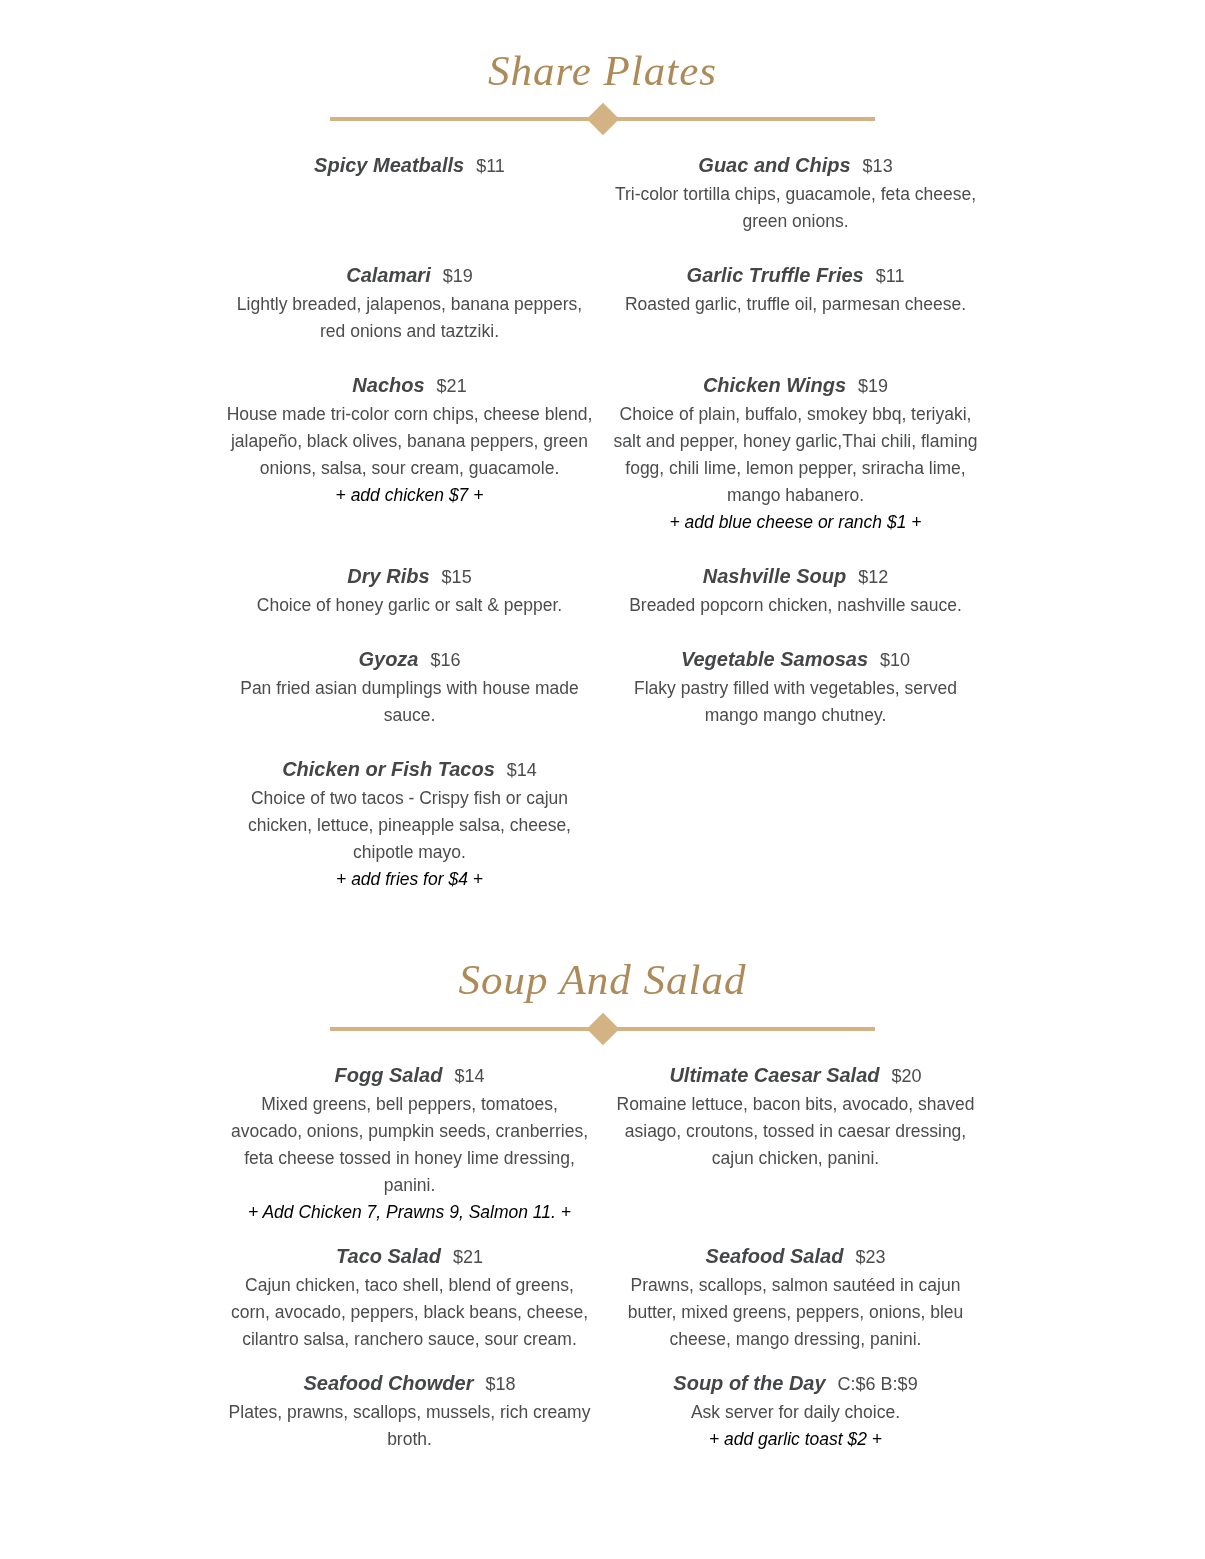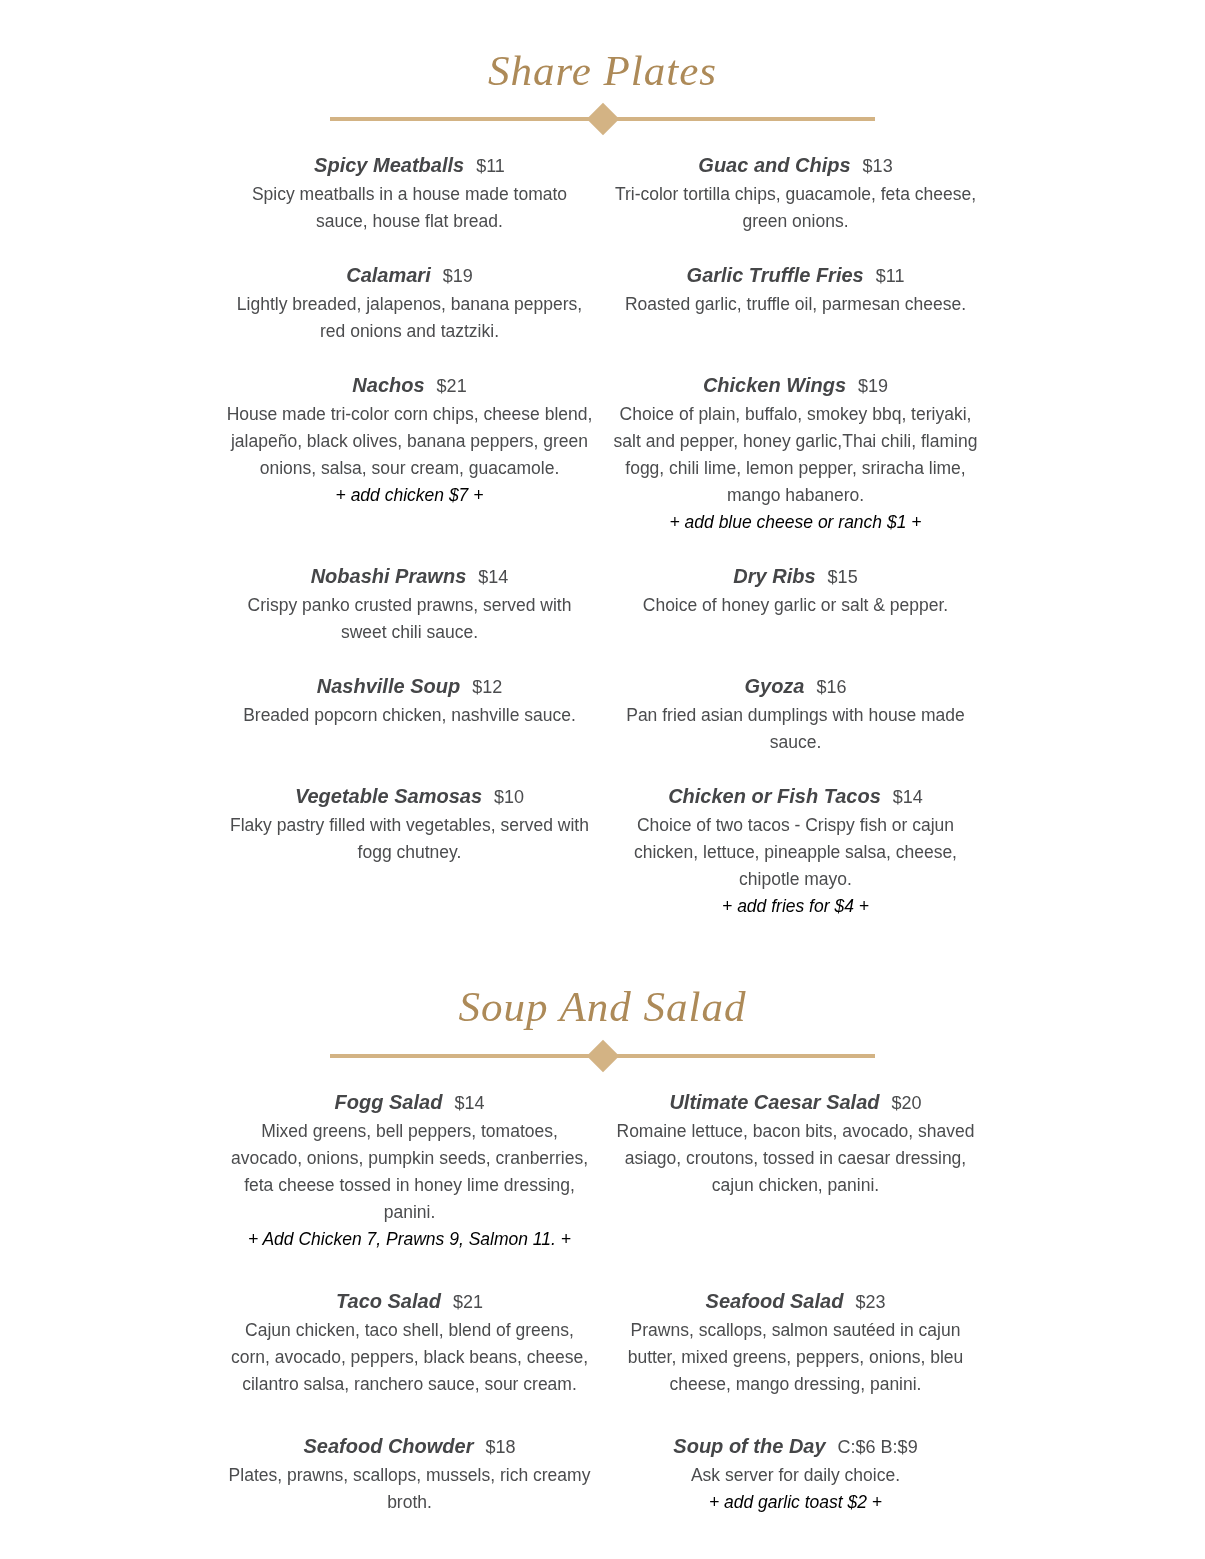--- a/index.html
+++ b/index.html
@@ -43,21 +43,21 @@
     background: #d3b384;
     transform: translate(-50%, -50%) rotate(45deg);
   }
   .columns {
     display: grid;
     grid-template-columns: 1fr 1fr;
     column-gap: 16px;
     row-gap: 26px;
     padding: 0 100px;
   }
-  .menu-section.soup .columns { row-gap: 34px; }
+  .menu-section.soup .columns { row-gap: 16px; }
   .menu-item { text-align: center; }
   .item-header {
     font-size: 18px;
     line-height: 28px;
     margin-bottom: 1px;
     white-space: nowrap;
   }
   .item-name {
     font-weight: bold;
     font-style: italic;
@@ -93,21 +93,20 @@
     <div class="divider">
       <span class="diamond"></span>
     </div>
     <div class="columns">
 
       <div class="menu-item">
         <div class="item-header">
           <span class="item-name">Spicy Meatballs</span>
           <span class="item-price">$11</span>
         </div>
-        <div class="item-desc">Spicy meatballs in a house made tomato sauce, house flat bread.</div>
       </div>
 
       <div class="menu-item">
         <div class="item-header">
           <span class="item-name">Guac and Chips</span>
           <span class="item-price">$13</span>
         </div>
         <div class="item-desc">Tri-color tortilla chips, guacamole, feta cheese, green onions.</div>
       </div>
 
@@ -138,27 +137,20 @@
 
       <div class="menu-item">
         <div class="item-header">
           <span class="item-name">Chicken Wings</span>
           <span class="item-price">$19</span>
         </div>
         <div class="item-desc">Choice of plain, buffalo, smokey bbq, teriyaki, salt and pepper, honey garlic,Thai chili, flaming fogg, chili lime, lemon pepper, sriracha lime, mango habanero.</div>
         <div class="item-note">+ add blue cheese or ranch $1 +</div>
       </div>
 
-      <div class="menu-item">
-        <div class="item-header">
-          <span class="item-name">Nobashi Prawns</span>
-          <span class="item-price">$14</span>
-        </div>
-        <div class="item-desc">Crispy panko crusted prawns, served with sweet chili sauce.</div>
-      </div>
 
       <div class="menu-item">
         <div class="item-header">
           <span class="item-name">Dry Ribs</span>
           <span class="item-price">$15</span>
         </div>
         <div class="item-desc">Choice of honey garlic or salt &amp; pepper.</div>
       </div>
 
       <div class="menu-item">
@@ -175,21 +167,21 @@
           <span class="item-price">$16</span>
         </div>
         <div class="item-desc">Pan fried asian dumplings with house made sauce.</div>
       </div>
 
       <div class="menu-item">
         <div class="item-header">
           <span class="item-name">Vegetable Samosas</span>
           <span class="item-price">$10</span>
         </div>
-        <div class="item-desc">Flaky pastry filled with vegetables, served with fogg chutney.</div>
+        <div class="item-desc">Flaky pastry filled with vegetables, served mango mango chutney.</div>
       </div>
 
       <div class="menu-item">
         <div class="item-header">
           <span class="item-name">Chicken or Fish Tacos</span>
           <span class="item-price">$14</span>
         </div>
         <div class="item-desc">Choice of two tacos - Crispy fish or cajun chicken, lettuce, pineapple salsa, cheese, chipotle mayo.</div>
         <div class="item-note">+ add fries for $4 +</div>
       </div>

